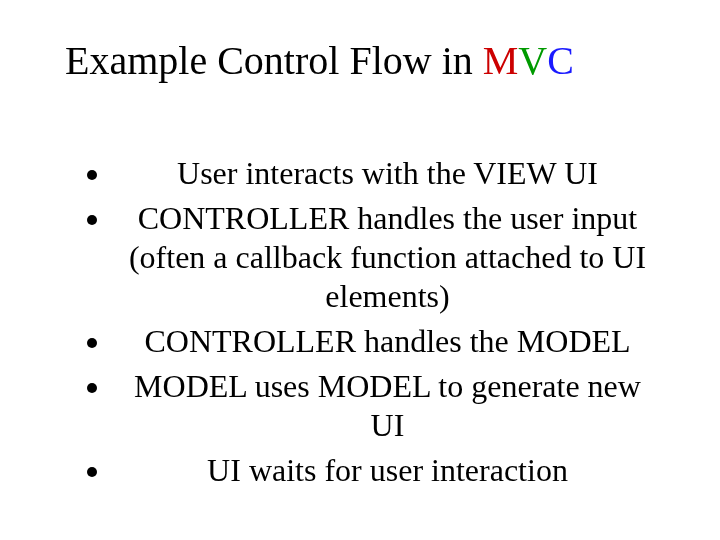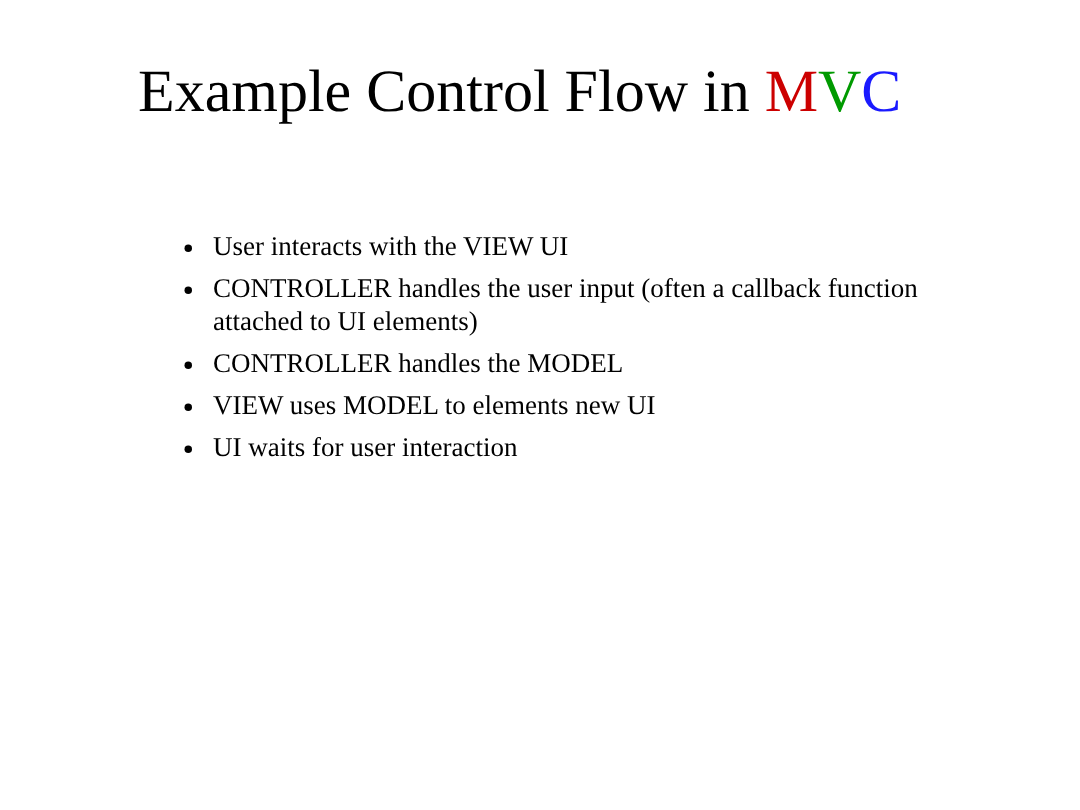--- a/index.html
+++ b/index.html
@@ -9,51 +9,52 @@
     height: 540px;
     background: #fff;
     font-family: "Times New Roman", Times, serif;
     color: #000;
   }
   .slide {
     width: 720px;
     height: 540px;
     position: relative;
     box-sizing: border-box;
-    padding: 38px 60px 40px 92px;
+    padding: 38px 60px 40px 65px;
   }
   .title {
     font-size: 40px;
     line-height: 1.15;
     text-align: left;
     margin: 0 0 70px 0;
     font-weight: normal;
   }
   .title .m { color: #cc0000; }
   .title .v { color: #009a00; }
   .title .c { color: #1a1aff; }
   ul.bullets {
     list-style: disc;
     margin: 0;
     padding: 0 0 0 48px;
   }
   ul.bullets li {
-    font-size: 18px;
+    font-size: 32px;
     line-height: 1.22;
     margin: 0 0 6px 0;
     padding-left: 2px;
+    text-align: center;
   }
 </style>
 </head>
 <body>
 
 <div class="slide">
   <h1 class="title">
     <span>Example Control Flow in </span><span class="m">M</span><span class="v">V</span><span class="c">C</span>
   </h1>
   <ul class="bullets">
     <li>User interacts with the VIEW UI</li>
     <li>CONTROLLER handles the user input (often a callback function attached to UI elements)</li>
     <li>CONTROLLER handles the MODEL</li>
-    <li>VIEW uses MODEL to elements new UI</li>
+    <li>MODEL uses MODEL to generate new UI</li>
     <li>UI waits for user interaction</li>
   </ul>
 </div>
 
 </body></html>

